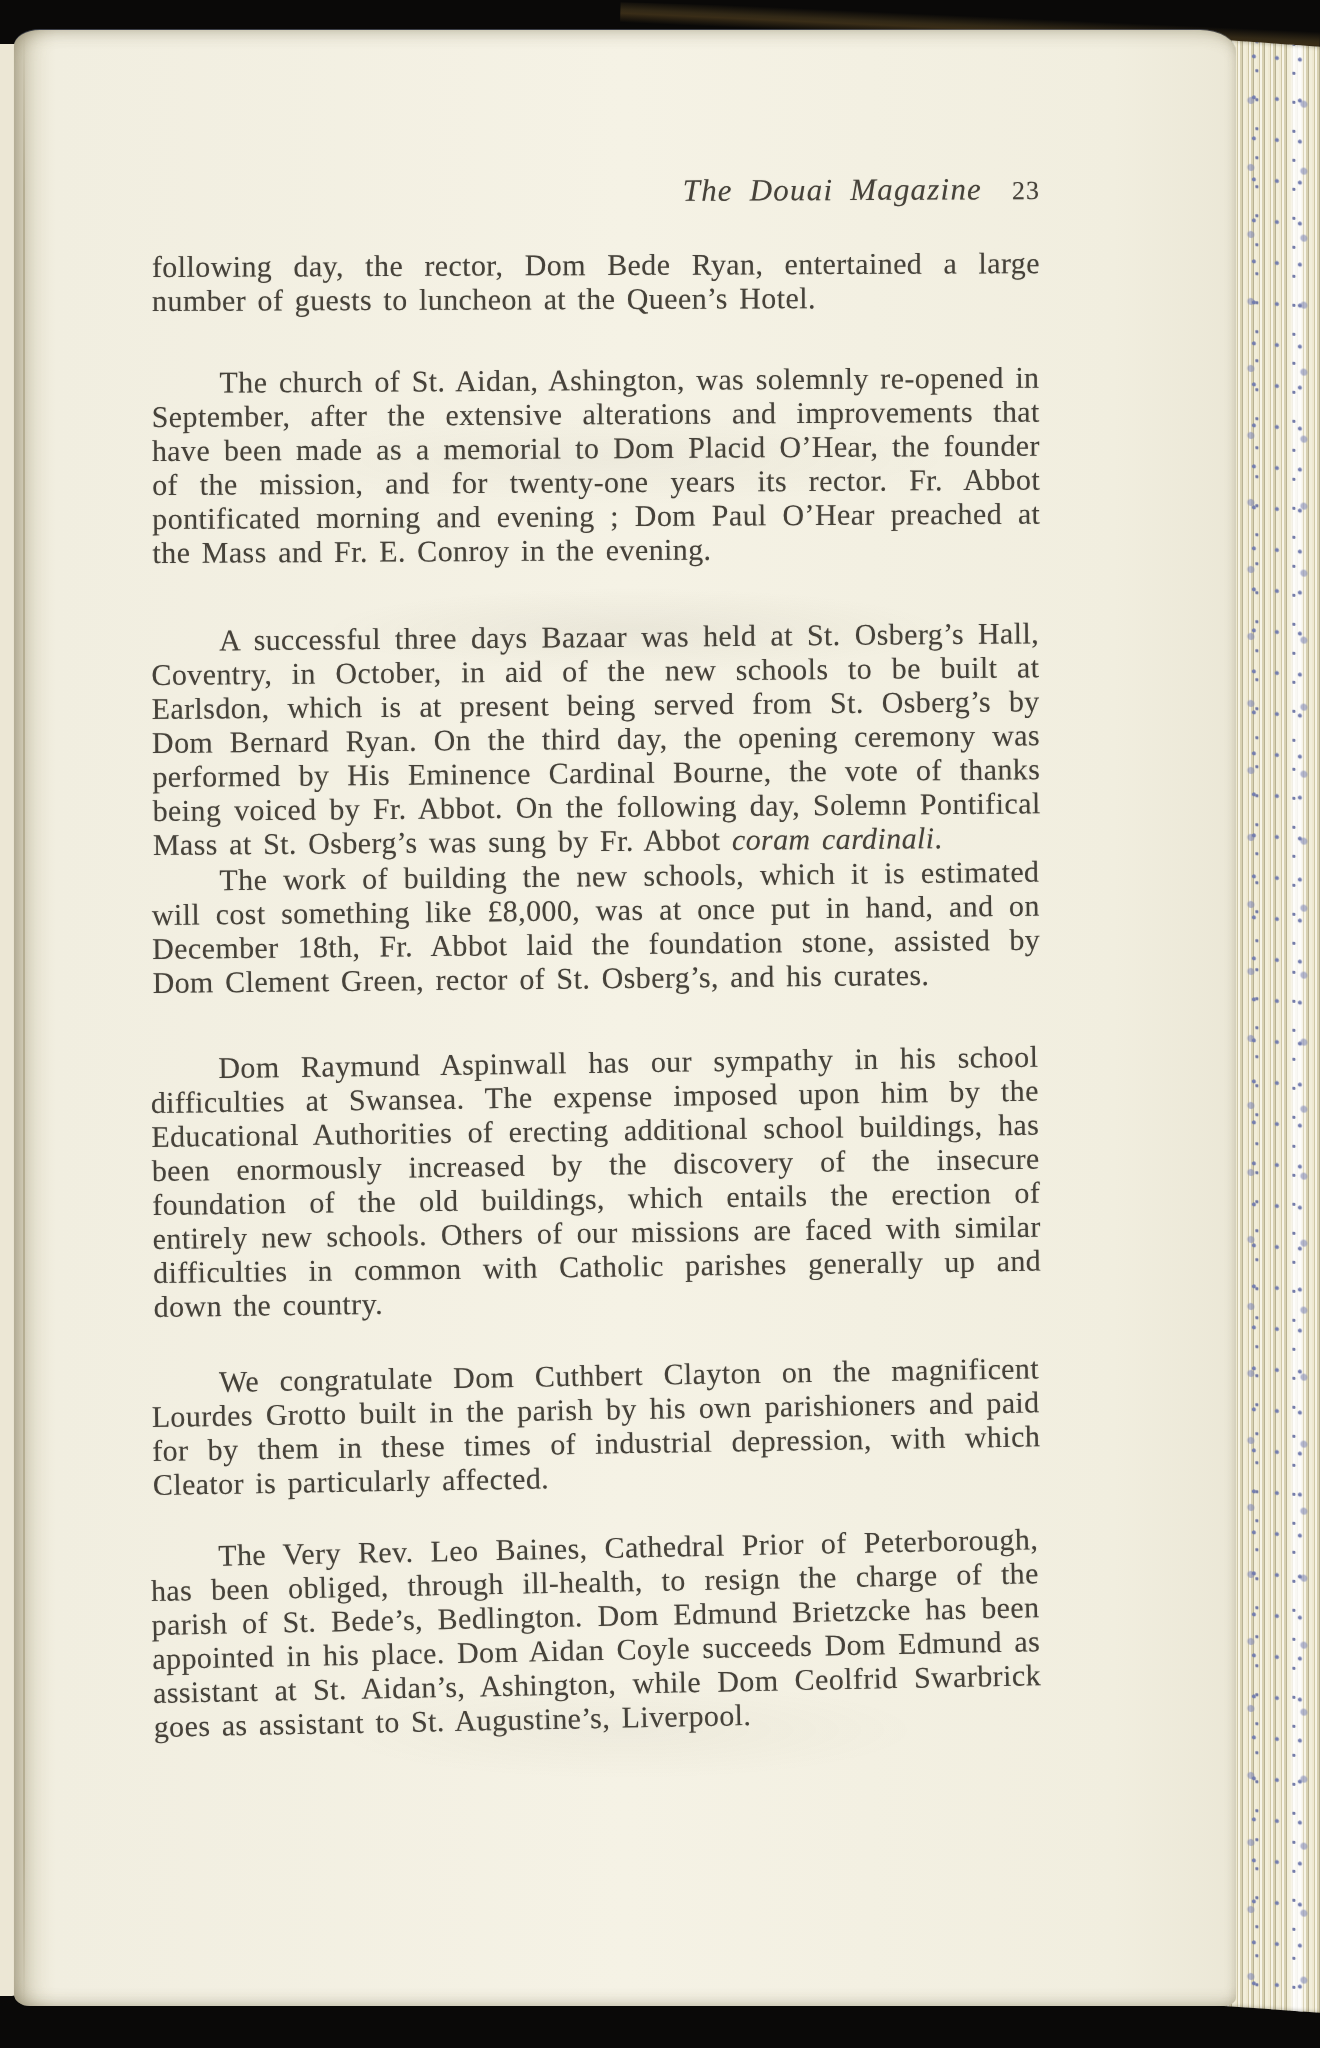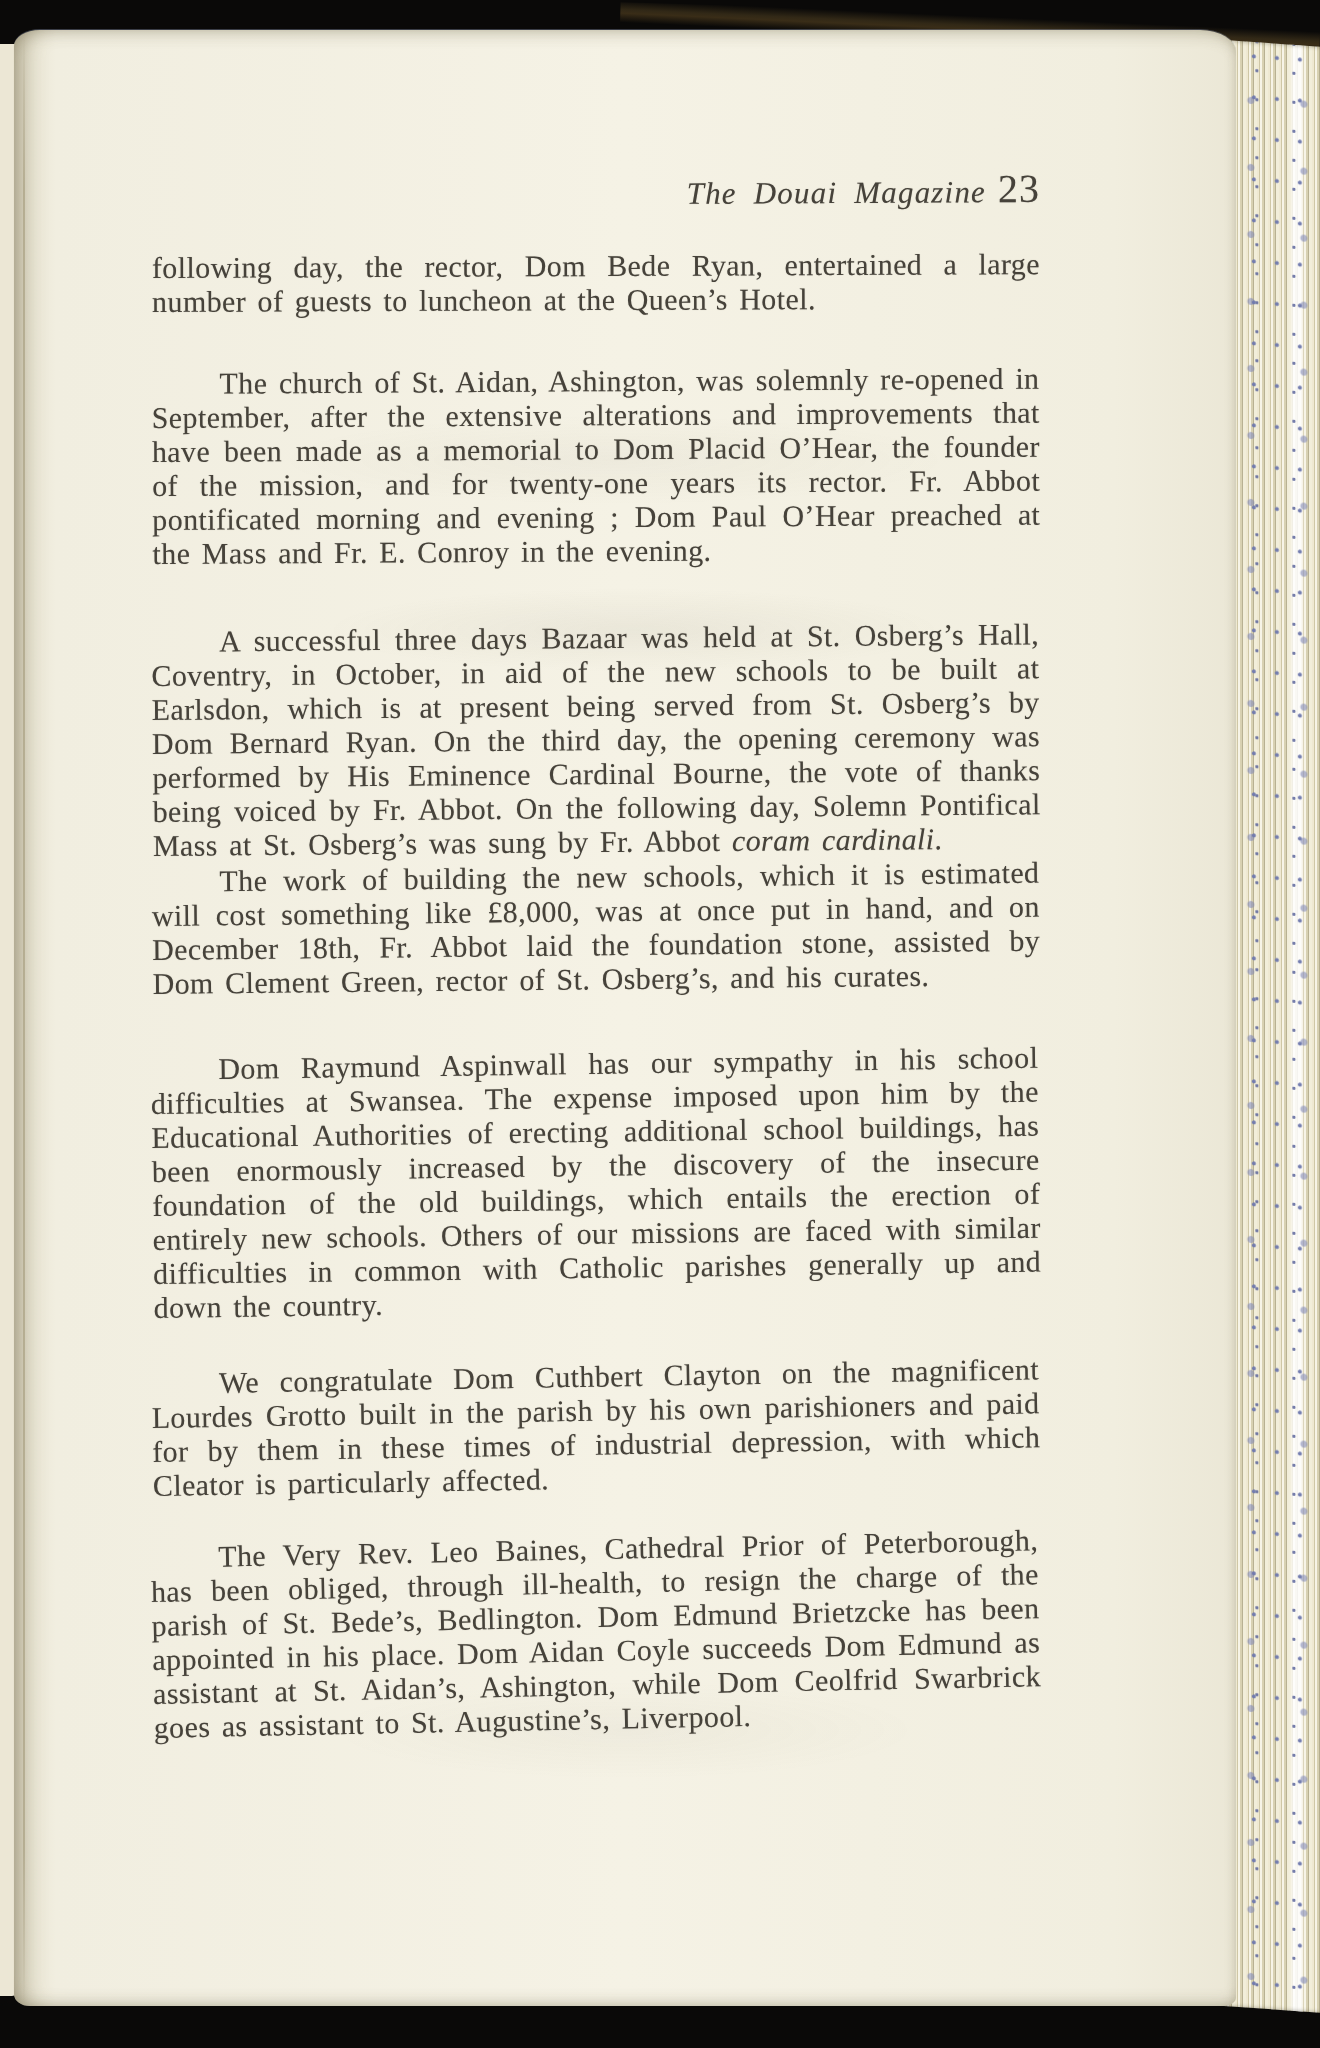--- a/index.html
+++ b/index.html
@@ -64,21 +64,21 @@
     position:absolute;left:152px;top:172px;width:888px;z-index:3;
     color:#46423a;font-size:30px;line-height:34px;
     letter-spacing:0.4px;word-spacing:3.5px;
     text-shadow:0 0 1px rgba(70,66,58,0.35);
   }
   .running-header{
     text-align:right;margin:0 0 42px 0;transform:rotate(-0.3deg);transform-origin:100% 50%;
     white-space:nowrap;
   }
   .magazine-title{font-style:italic;letter-spacing:1.2px;word-spacing:8px;font-size:31px;}
-  .page-number{display:inline-block;margin-left:12px;font-size:40px;letter-spacing:1px;}
+  .page-number{display:inline-block;margin-left:30px;font-size:26px;letter-spacing:1px;}
   .para{
     margin:46px 0 0 0;text-align:justify;text-align-last:left;
     transform-origin:0 50%;
   }
   .para .it{font-style:italic;}
   .para.indent{text-indent:68px;}
   .para.tight{margin-top:2px;}
   #paragraphs .para:nth-child(1){margin-top:0;transform:rotate(-0.25deg);}
   #paragraphs .para:nth-child(2){margin-top:48px;transform:rotate(-0.35deg);}
   #paragraphs .para:nth-child(3){margin-top:54px;transform:rotate(-0.5deg);}

